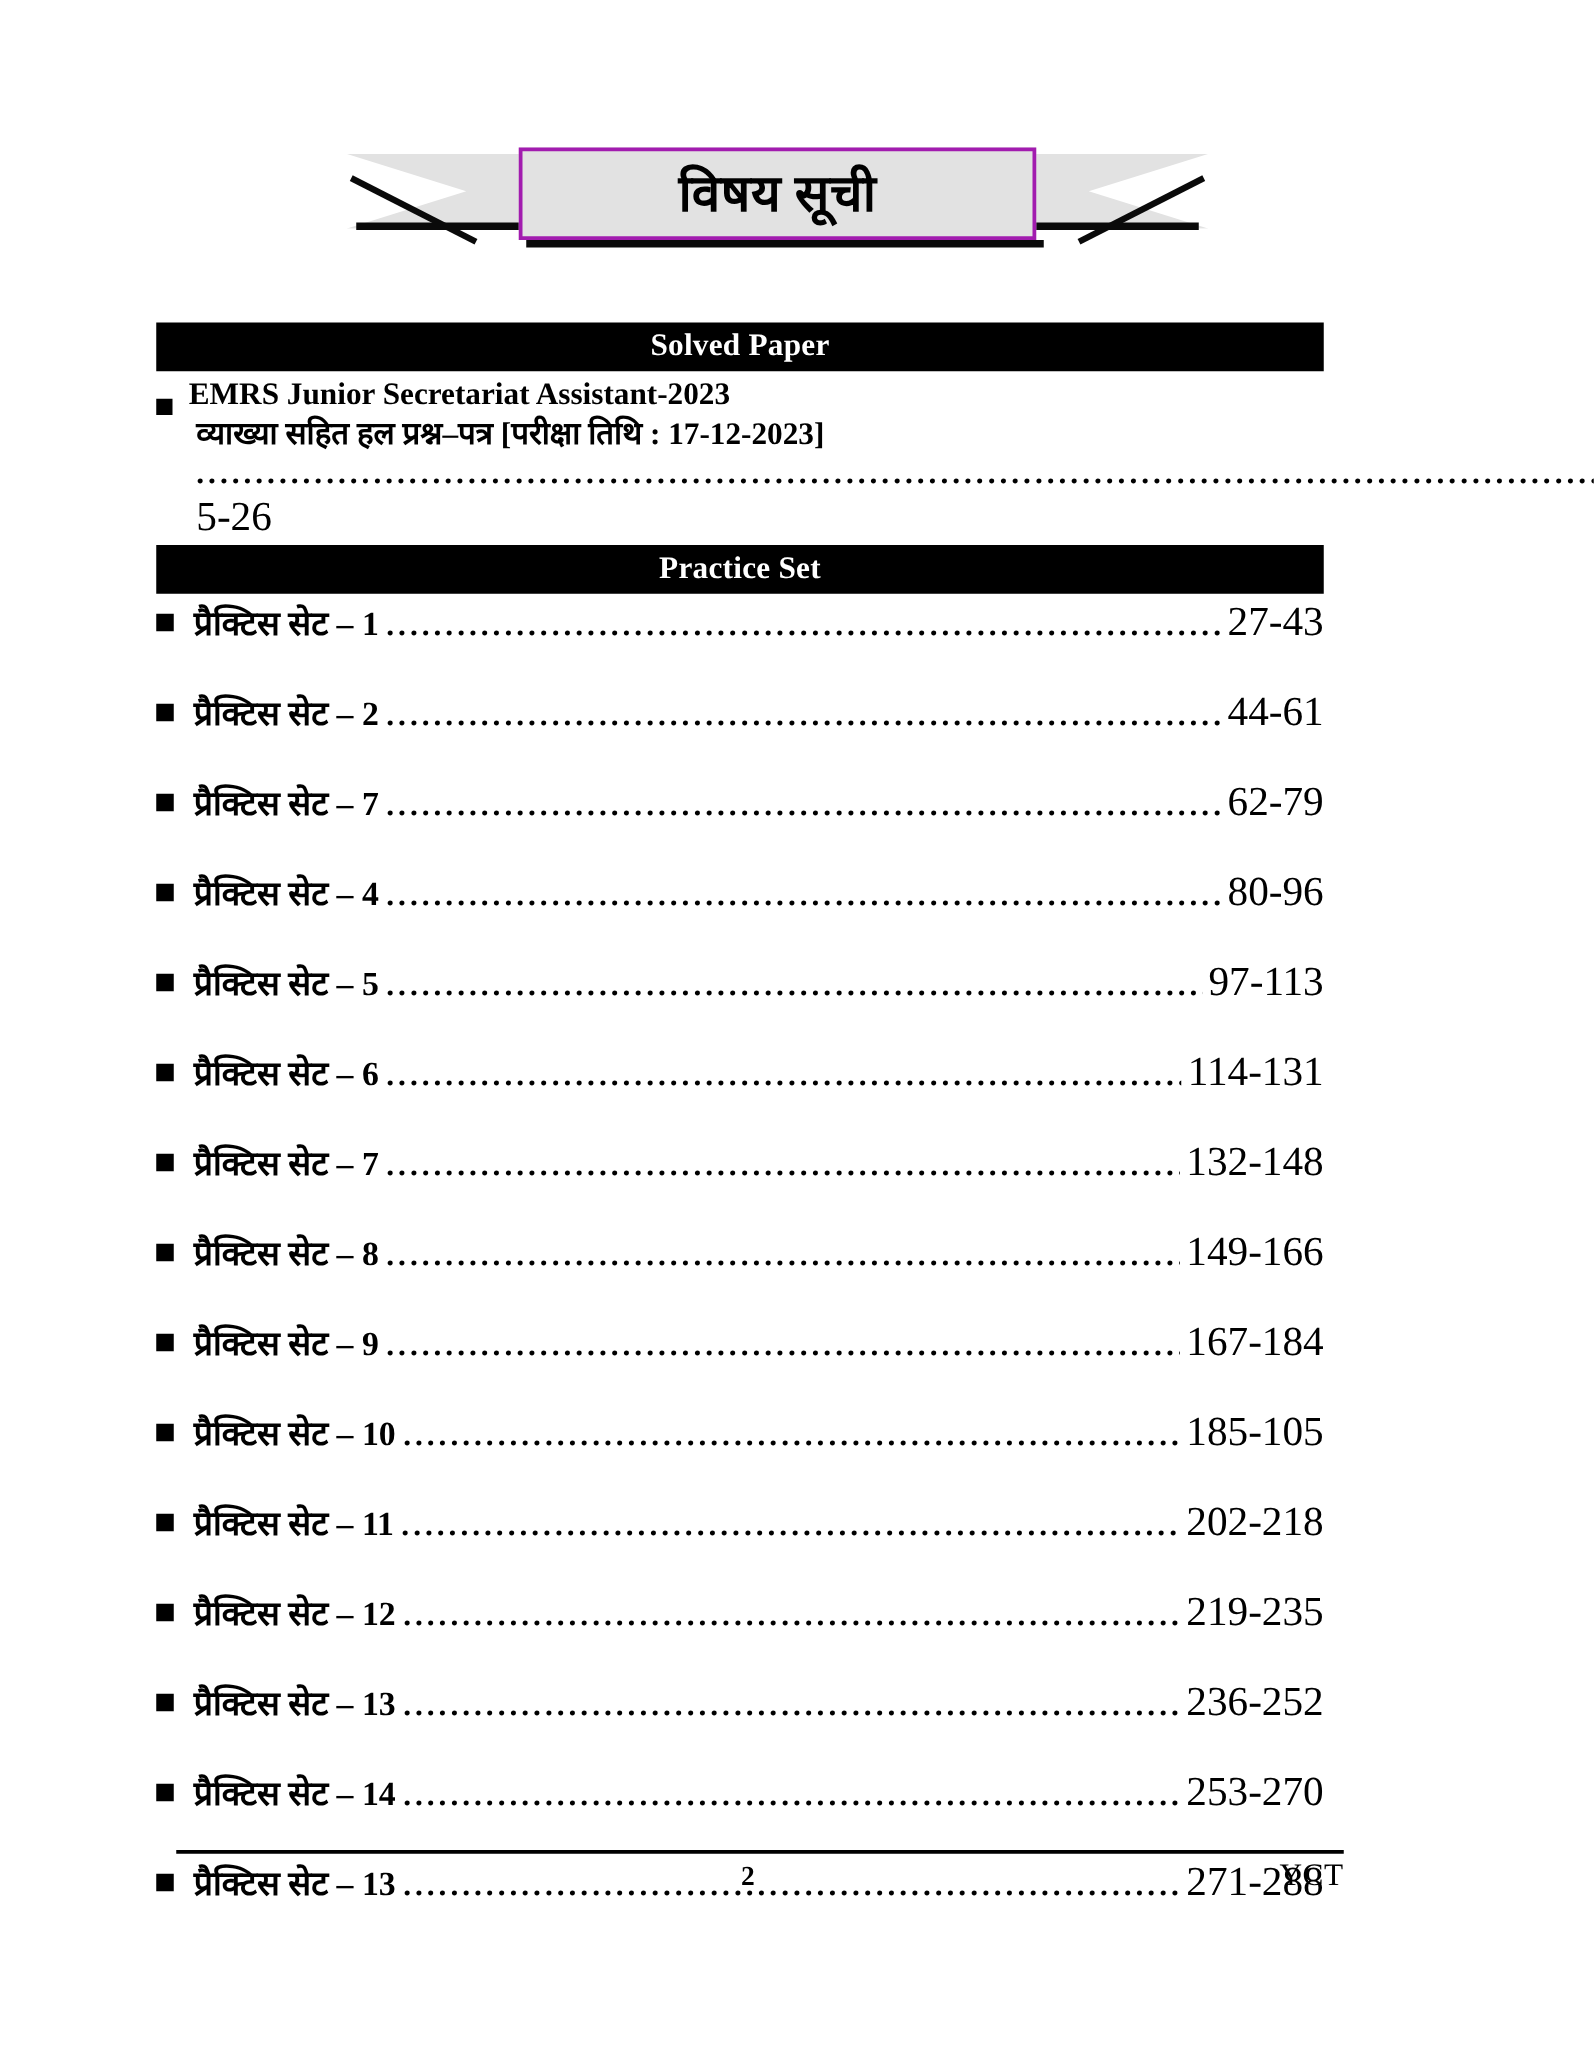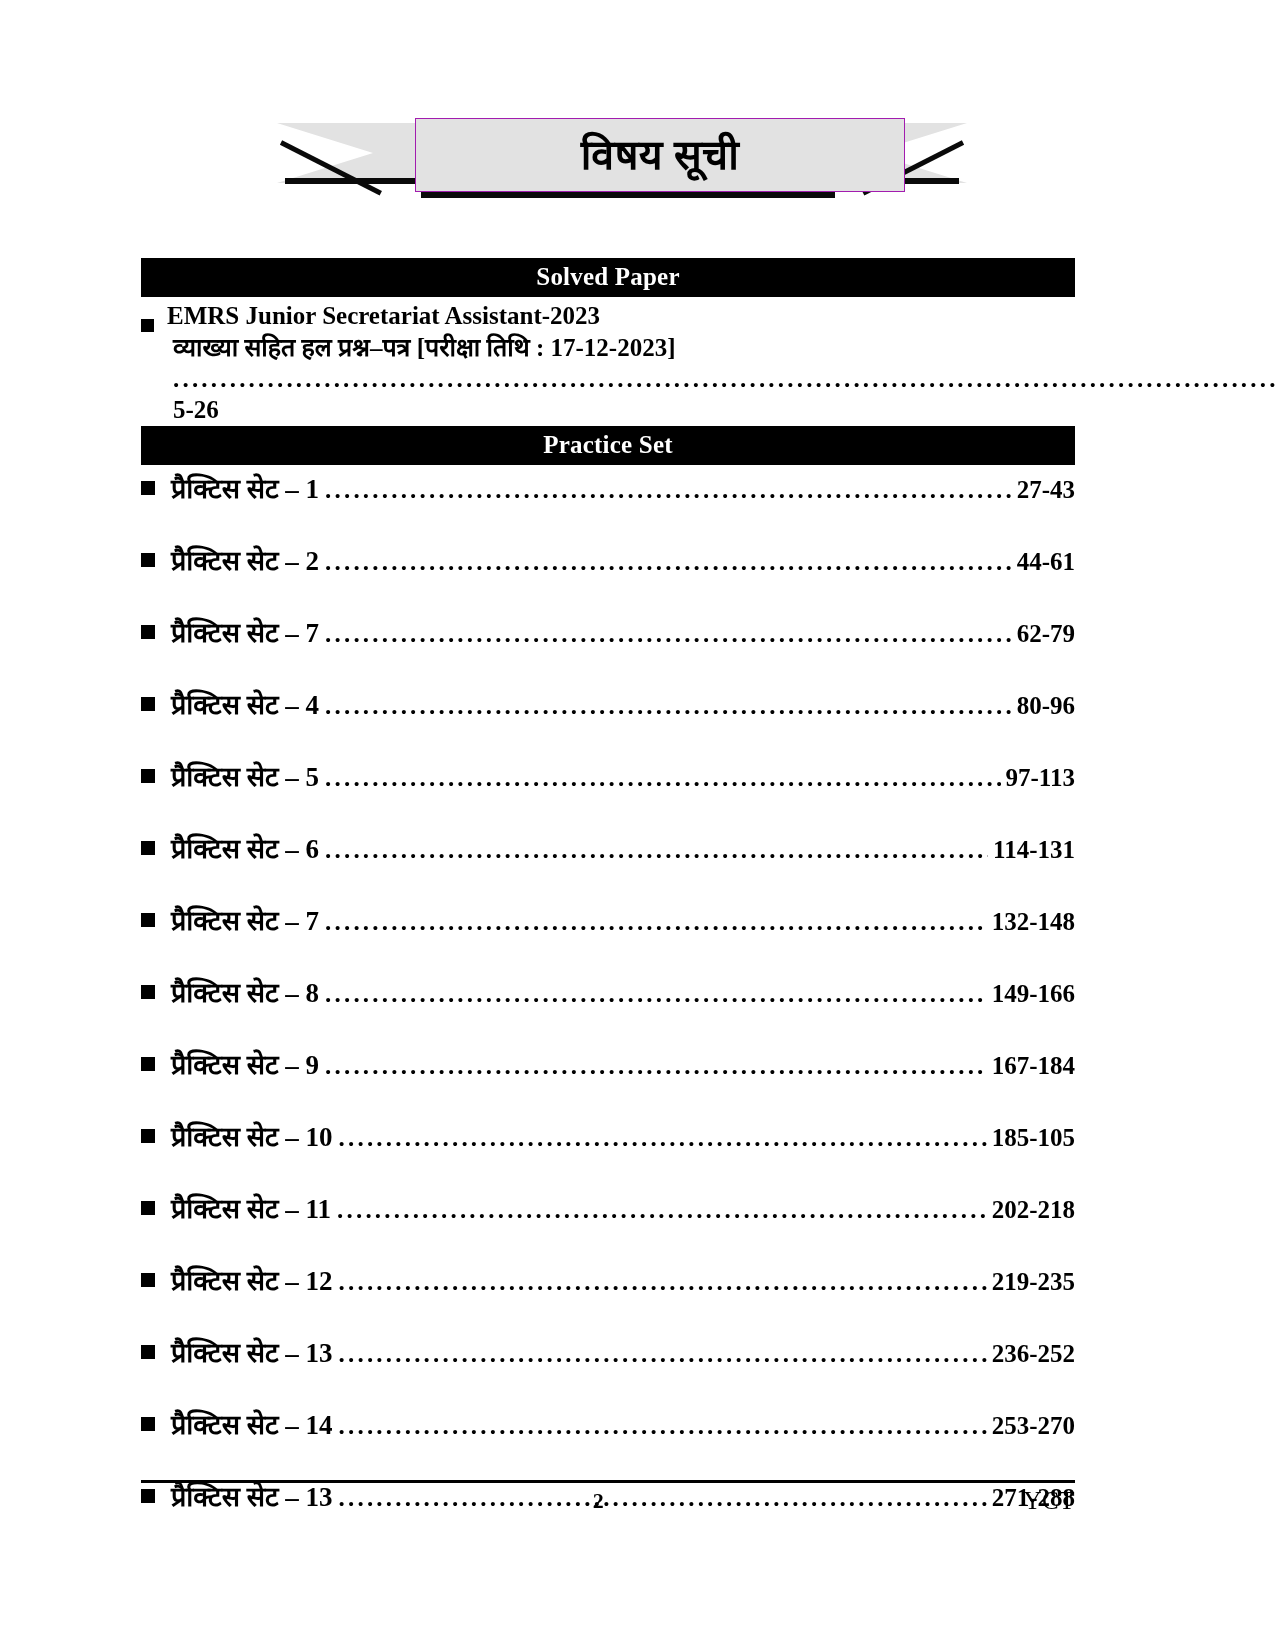--- a/index.html
+++ b/index.html
@@ -64,24 +64,24 @@
     background: #0a0a0a;
     top: 22px;
   }
   .tail-diag.l1 { left: 4px;  transform: rotate(27deg);  transform-origin: left center; }
   .tail-diag.r1 { right: 4px; transform: rotate(-27deg); transform-origin: right center; }
 
   .ribbon-center {
     position: absolute;
     left: 138px;
     top: 0px;
-    width: 490px;
+    width: 414px;
     height: 74px;
     background: #e2e2e2;
-    border: 1px solid #a21caf;
+    border: 3px solid #a21caf;
     box-sizing: border-box;
     display: flex;
     align-items: center;
     justify-content: center;
   }
   .ribbon-center-shadow {
     position: absolute;
     left: 144px;
     top: 74px;
     width: 414px;
@@ -93,21 +93,21 @@
     font-weight: 700;
     letter-spacing: 0.5px;
     line-height: 1;
     color: #000000;
     white-space: nowrap;
   }
 
   
   .toc {
     position: absolute;
-    left: 141px;
+    left: 125px;
     top: 258px;
     width: 934px;
   }
 
   .section-bar {
     background: #000000;
     color: #ffffff;
     text-align: center;
     font-size: 25px;
     font-weight: 700;
@@ -155,22 +155,22 @@
     white-space: nowrap;
     letter-spacing: 3.2px;
     font-size: 25px;
     font-weight: 700;
     margin: 0 5px 0 6px;
     color: #000;
   }
 
   .pages {
     flex: 0 0 auto;
-    font-weight: 700;
-    font-size: 25px;
+    font-weight: 400;
+    font-size: 33px;
     white-space: nowrap;
   }
 
   
   .rows { padding-top: 4px; }
   .row {
     display: flex;
     align-items: baseline;
     height: 72px;
     font-size: 26px;

